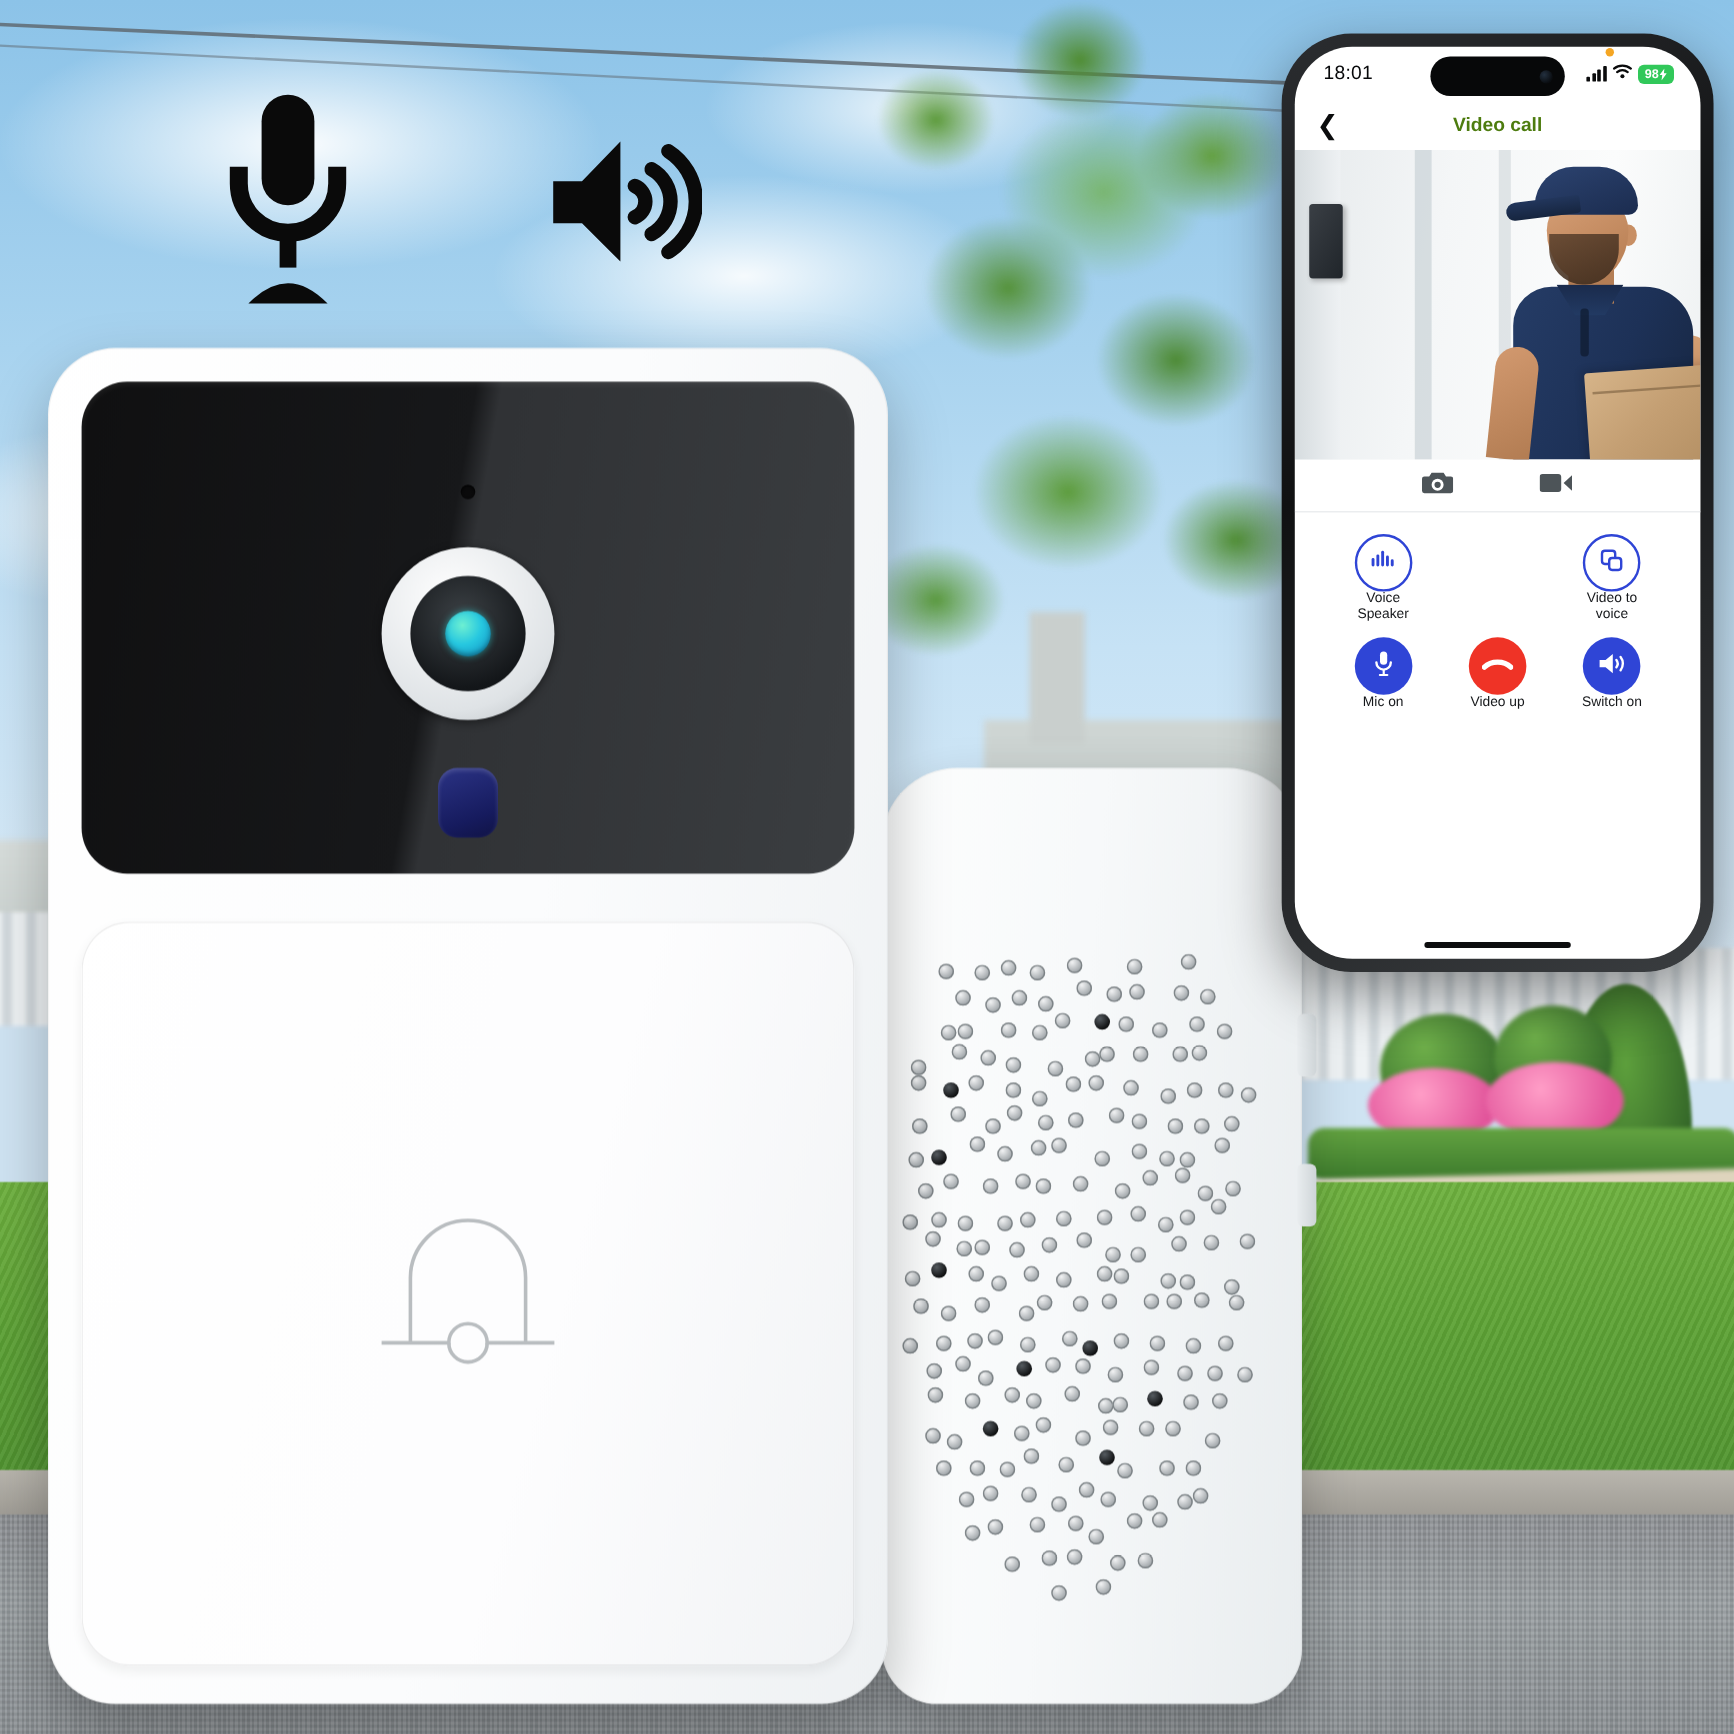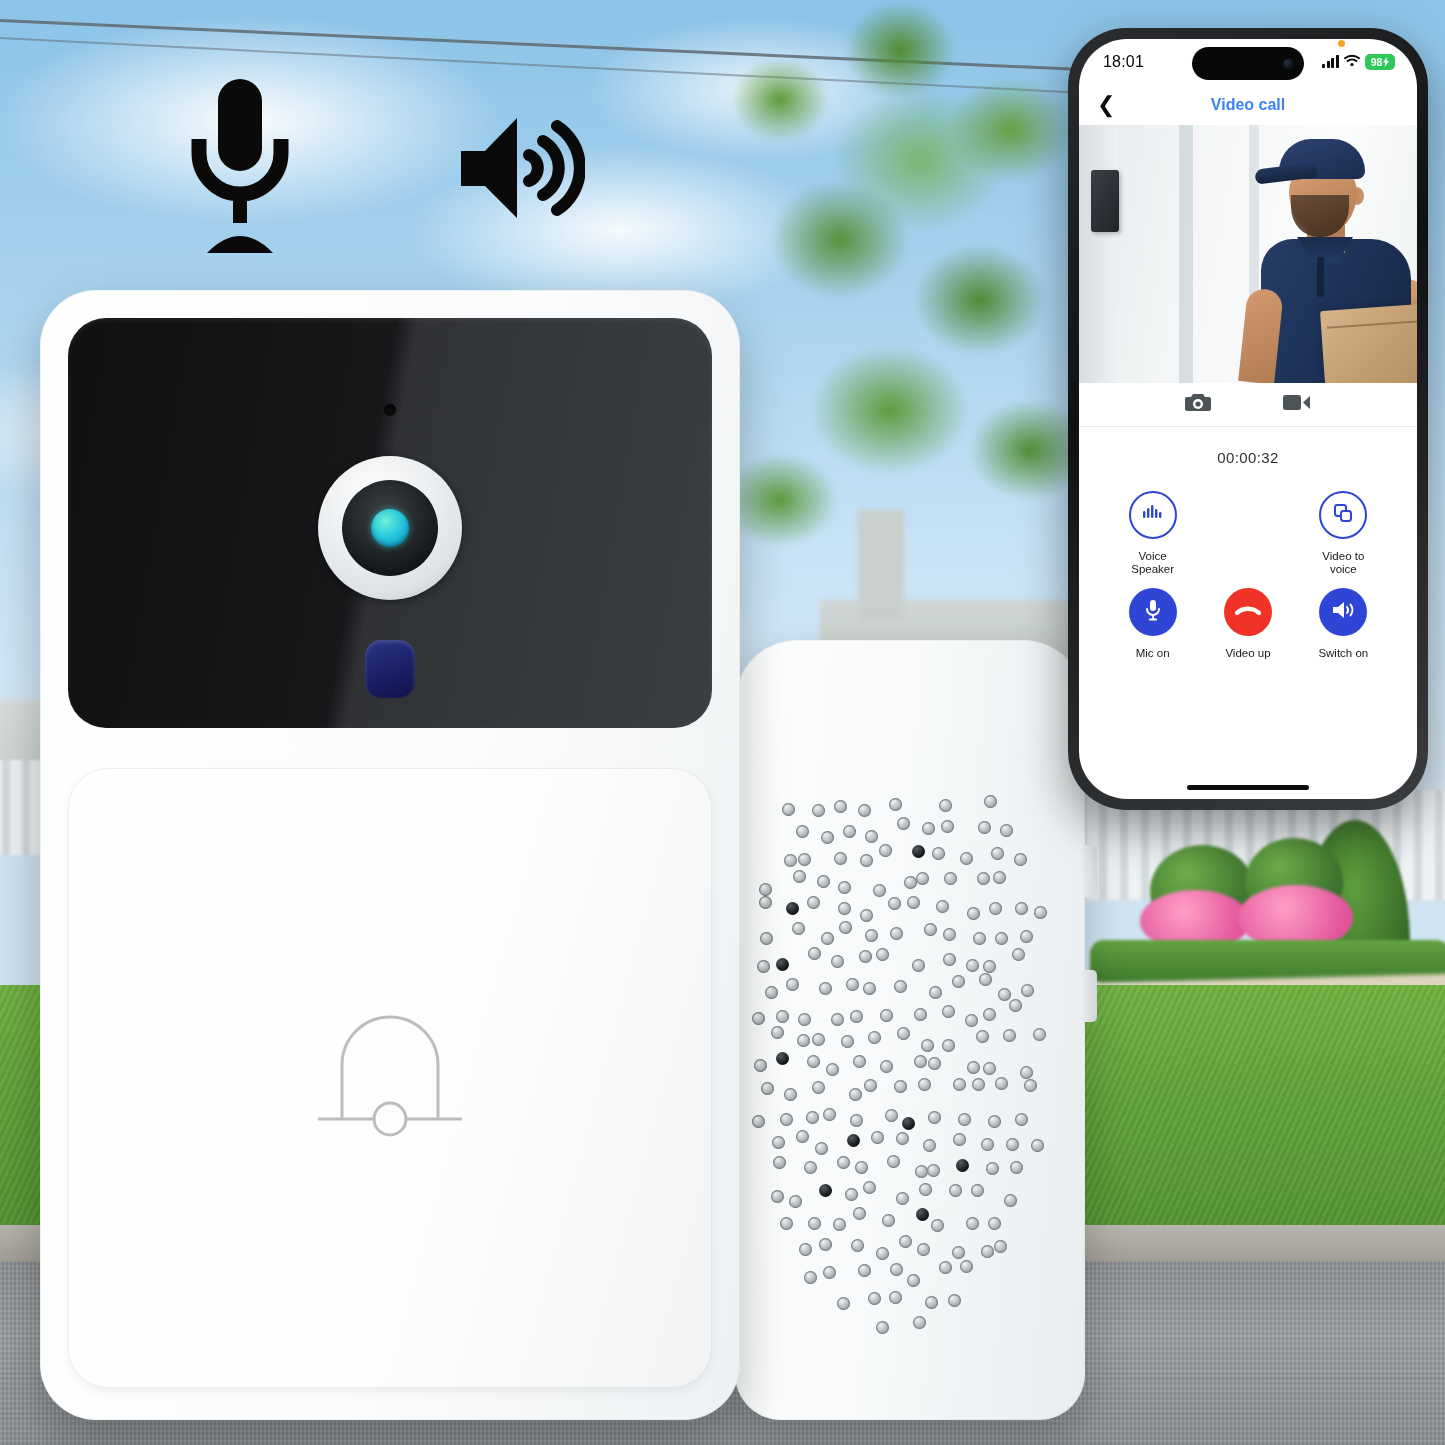--- a/index.html
+++ b/index.html
@@ -239,21 +239,21 @@
     align-items: center; justify-content: center; gap: 1px; padding: 0 3px;
   }
 
   .navbar {
     height: 40px; display: flex; align-items: center; padding: 0 18px;
     position: relative; flex: none; background: #fff;
   }
   .nav-back { font-size: 22px; color: #0b0c0d; line-height: 1; font-weight: 300; }
   .nav-title {
     position: absolute; left: 0; right: 0; text-align: center;
-    font-size: 16px; font-weight: 700; color: #3b82f6; pointer-events: none;
+    font-size: 16px; font-weight: 700; color: #4d7c0f; pointer-events: none;
   }
 
   .video-feed {
     height: 258px; position: relative; overflow: hidden; flex: none;
     background: linear-gradient(100deg, #e6eaec 0%, #f4f6f7 35%, #fbfcfc 70%, #eef1f2 100%);
   }
   .vf-wall-a { position: absolute; left: 0; top: 0; width: 38px; height: 100%; background: linear-gradient(90deg,#d6dcdf,#eef1f3); }
   .vf-wall-b { position: absolute; left: 100px; top: 0; width: 14px; height: 100%; background: rgba(190,200,205,.55); }
   .vf-wall-c { position: absolute; left: 170px; top: 0; width: 10px; height: 100%; background: rgba(200,208,212,.5); }
   .vf-box-mounted {
@@ -331,21 +331,21 @@
     border-bottom: 1px solid #e6e9eb;
   }
   .timer-row { flex: none; text-align: center; padding: 22px 0 6px; }
   .timer { font-size: 15px; color: #2d3236; font-weight: 500; letter-spacing: .4px; }
 
   .controls { flex: 1; padding: 18px 26px 0; }
   .ctrl-grid {
     display: grid; grid-template-columns: 1fr 1fr 1fr; row-gap: 12px;
     justify-items: center;
   }
-  .ctrl { width: 92px; display: flex; flex-direction: column; align-items: center; gap: 11px; }
+  .ctrl { width: 92px; display: flex; flex-direction: column; align-items: center; gap: 0; }
   .ctrl-circle {
     width: 48px; height: 48px; border-radius: 50%;
     display: flex; align-items: center; justify-content: center;
   }
   .ctrl-circle.outline { border: 2px solid #2f45d6; background: #fff; }
   .ctrl-circle.filled-blue { background: #2f45d6; }
   .ctrl-circle.filled-red { background: #ef3326; }
   .ctrl-label {
     font-size: 11.5px; color: #16181b; text-align: center;
     line-height: 1.15; font-weight: 500;
@@ -694,23 +694,20 @@
         </svg>
       </span>
       <span>
         <svg width="28" height="19" viewBox="0 0 28 19">
           <rect x="0" y="2" width="18" height="15" rx="2.5" fill="#4d5458"></rect>
           <path d="M20 9.5 L27 3 v13 z" fill="#4d5458"></path>
         </svg>
       </span>
     </div>
 
-    <div class="timer-row">
-      <span class="timer">00:00:32</span>
-    </div>
 
     <div class="controls">
       <div class="ctrl-grid">
 
         <div class="ctrl">
           <div class="ctrl-circle outline">
             <span>
               <svg width="22" height="18" viewBox="0 0 22 18">
                 <g fill="#2f45d6">
                   <rect x="1" y="7" width="2.4" height="7" rx="1.2"></rect>

